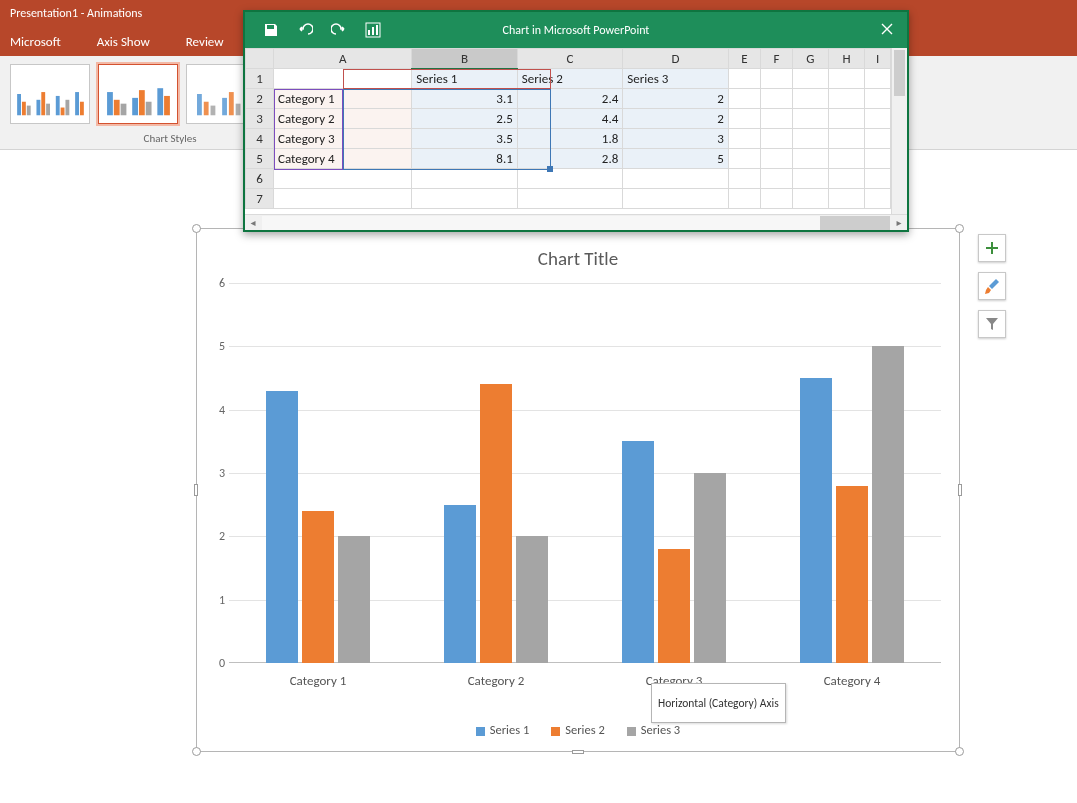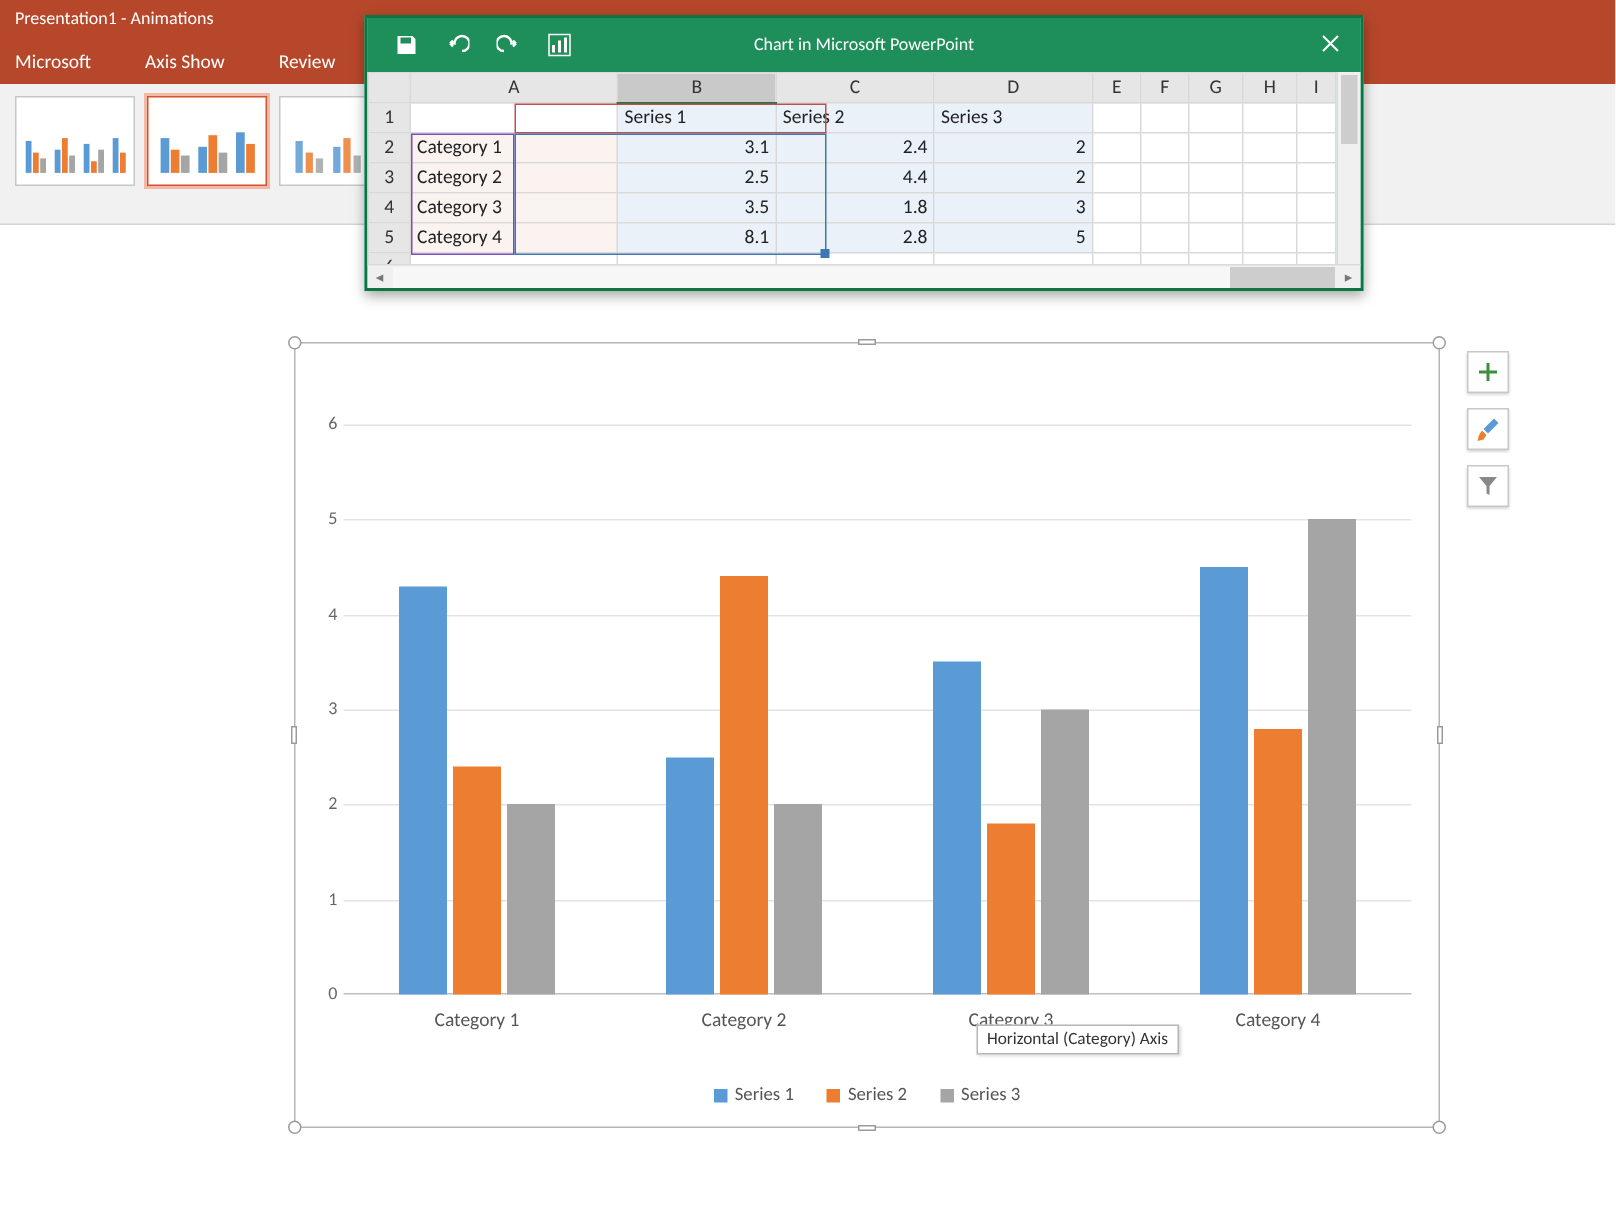--- a/index.html
+++ b/index.html
@@ -15,22 +15,22 @@
   
   .styles-strip { position:absolute; left:0; top:56px; width:100%; height:94px; background:#F1F1F1;
                   border-bottom:1px solid #D4D4D4; }
   .styles-strip .thumbs{ display:flex; gap:8px; padding:8px 10px 0 10px; }
   .thumb{ width:80px; height:60px; background:#fff; border:1px solid #C7C7C7; position:relative; cursor:pointer; }
   .thumb.active{ border:1px solid #D35230; outline:2px solid #F3B9A6; }
   .thumb svg{ width:100%; height:100%; }
   .styles-label{ position:absolute; bottom:4px; left:0; width:340px; text-align:center; font-size:11px; color:#666; }
 
   
-  .xl-window{ position:absolute; left:243px; top:10px; width:666px; height:184px;
-              border:2px solid #0E7540; background:#5eead4; box-shadow:0 3px 8px rgba(0,0,0,.35); z-index:50; }
+  .xl-window{ position:absolute; left:243px; top:10px; width:666px; height:222px;
+              border:2px solid #0E7540; background:#0c4a6e; box-shadow:0 3px 8px rgba(0,0,0,.35); z-index:50; }
   .xl-titlebar{ height:36px; background:#1E8E5A; color:#fff; display:flex; align-items:center;
                 font-size:12px; position:relative; }
   .xl-qat{ display:flex; align-items:center; gap:18px; padding-left:18px; }
   .xl-qat .ic{ width:16px; height:16px; cursor:pointer; }
   .xl-title{ position:absolute; left:0; width:100%; text-align:center; pointer-events:none; }
   .xl-close{ position:absolute; right:10px; top:7px; width:20px; height:20px; cursor:pointer;
              display:flex; align-items:center; justify-content:center; font-size:14px; color:#fff; }
 
   .xl-grid{ position:absolute; top:36px; left:0; right:16px; bottom:16px; overflow:hidden;
             font-size:13px; color:#222; background:#fff;}
@@ -83,21 +83,21 @@
   .bar.s2{ background:#ED7D31; }
   .bar.s3{ background:#A5A5A5; }
   .catlabel{ position:absolute; top:100%; margin-top:10px; width:100%; text-align:center;
              font-size:13px; color:#555; }
 
   .legend{ position:absolute; bottom:14px; left:0; width:100%; display:flex; justify-content:center;
            gap:22px; font-size:12.5px; color:#555;}
   .legend .chip{ width:9px; height:9px; display:inline-block; margin-right:5px; vertical-align:middle;}
 
   .axis-tooltip{ position:absolute; background:#fff; border:1px solid #B5B5B5; font-size:11.5px;
-                 padding:2px 6px; color:#333; box-shadow:1px 1px 2px rgba(0,0,0,.15);}
+                 padding:12px 6px; color:#333; box-shadow:1px 1px 2px rgba(0,0,0,.15);}
 
   
   .side-btn{ position:absolute; width:28px; height:28px; background:#fff; border:1px solid #C8C8C8;
              box-shadow:0 1px 2px rgba(0,0,0,.2); display:flex; align-items:center; justify-content:center;
              cursor:pointer; }
 </style>
 </head>
 <body>
 
 <div class="pp-title">
@@ -148,20 +148,21 @@
         <rect x="10" y="30" width="5" height="22" fill="#5B9BD5"></rect>
             <rect x="17" y="38" width="5" height="14" fill="#ED7D31"></rect>
             <rect x="24" y="42" width="5" height="10" fill="#A5A5A5"></rect>
         <rect x="36" y="34" width="5" height="18" fill="#5B9BD5"></rect>
             <rect x="43" y="28" width="5" height="24" fill="#ED7D31"></rect>
             <rect x="50" y="40" width="5" height="12" fill="#A5A5A5"></rect>
       </g>
         </svg>
     </div>
   </div>
+  <div class="styles-label">Chart Styles</div>
 </div>
 
 <div class="xl-window">
   <div class="xl-titlebar">
     <div class="xl-qat">
       <svg class="ic" viewBox="0 0 16 16">
           <path fill="#fff" d="M2 2h10l2 2v10H2zM4 3v4h7V3zM4 9h8v4H4z"></path>
         </svg>
       <svg class="ic" viewBox="0 0 16 16">
           <path fill="none" stroke="#fff" stroke-width="1.6" d="M11 12a5 5 0 1 0-5-5H3m0 0 2-2M3 7l2 2"></path>
@@ -299,20 +300,21 @@
   <div class="xl-hscroll">
     <div class="arrow">◂</div>
     <div class="track">
         <div class="hthumb"></div>
       </div>
     <div class="arrow">▸</div>
   </div>
 </div>
 
 <div class="chart-box">
+  <div class="chart-title">Chart Title</div>
 
   <div class="plot" id="plot">
     <div class="xaxis"></div>
   <div class="ytick" style="top: 380px;">0</div>
       <div class="gridline" style="top: 316.667px;"></div>
       <div class="ytick" style="top: 316.667px;">1</div>
       <div class="gridline" style="top: 253.333px;"></div>
       <div class="ytick" style="top: 253.333px;">2</div>
       <div class="gridline" style="top: 190px;"></div>
       <div class="ytick" style="top: 190px;">3</div>

